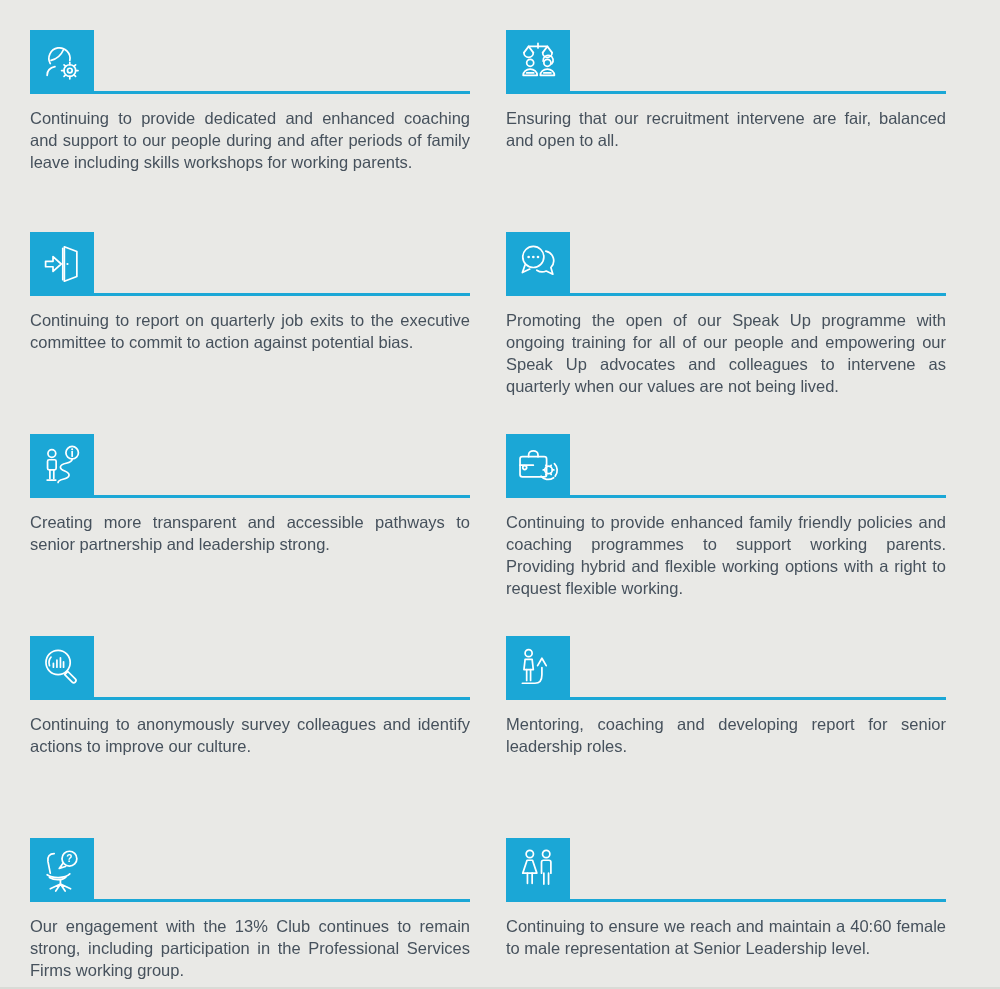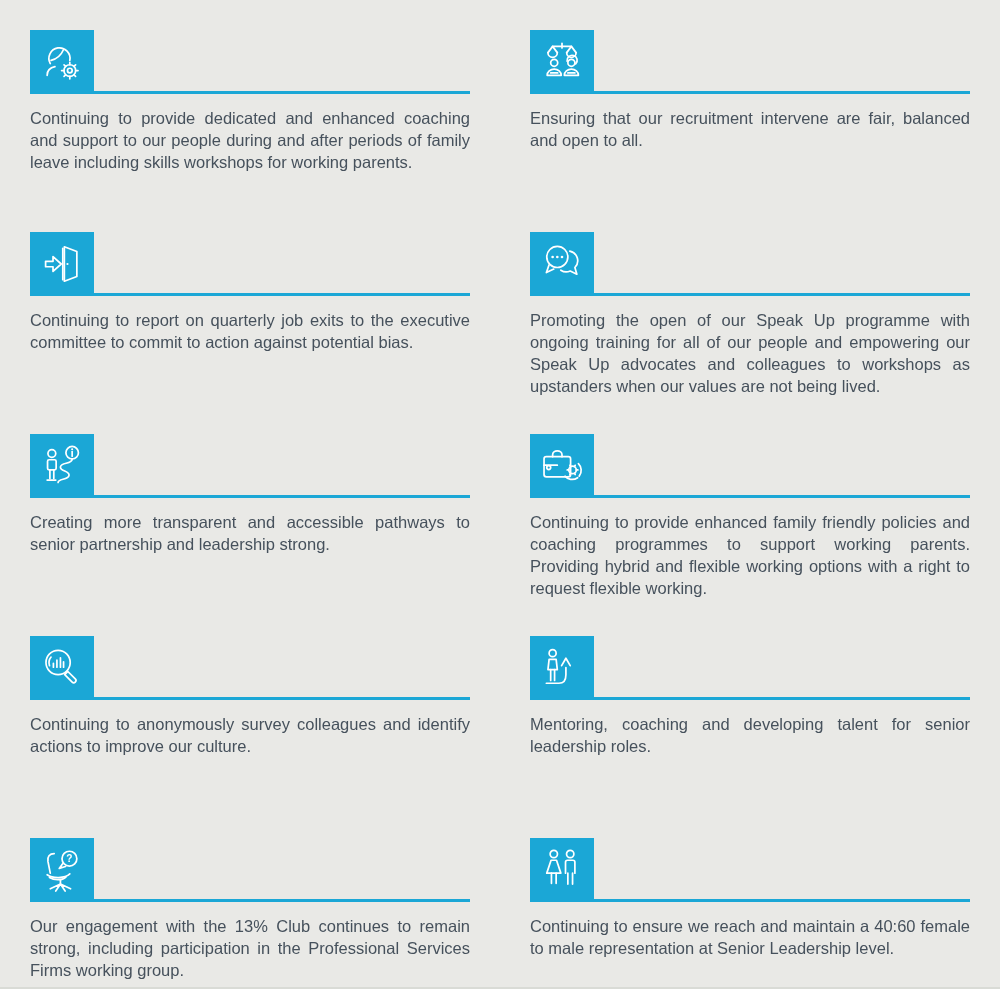--- a/index.html
+++ b/index.html
@@ -11,21 +11,21 @@
   }
   .page{
     position:relative;
     width:1000px;height:989px;
     background:#e9e9e6;
   }
   .grid{
     display:grid;
     grid-template-columns:440px 440px;
     grid-template-rows:202px 202px 202px 202px auto;
-    column-gap:60px;
+    column-gap:36px;
     padding:30px 30px 0 30px;
   }
   .cell{min-width:0;}
   .cell-head{
     display:flex;
     align-items:flex-end;
   }
   .icon-box{
     width:64px;height:64px;
     flex:0 0 64px;
@@ -121,21 +121,21 @@
             <circle cx="26" cy="23" r="13.5"></circle>
             <path d="M15.5,33 L12,43 l9.5,-4.5"></path>
             <circle cx="20" cy="23" r="1.7" fill="#fff" stroke="none"></circle>
             <circle cx="26" cy="23" r="1.7" fill="#fff" stroke="none"></circle>
             <circle cx="32" cy="23" r="1.7" fill="#fff" stroke="none"></circle>
             <path d="M42,15.5 a12.5,12.5 0 0 1 6.5,21 l2.5,8.5 -8.5,-4 a12.5,12.5 0 0 1 -12,-1"></path>
           </svg>
         </div>
         <div class="rule"></div>
       </div>
-      <p class="cell-text"><span>Promoting the open of our </span><b>Speak Up</b><span> programme with ongoing training for all of our people and empowering our </span><b>Speak Up</b><span> advocates and colleagues to workshops as upstanders when our values are not being lived.</span></p>
+      <p class="cell-text"><span>Promoting the open of our </span><b>Speak Up</b><span> programme with ongoing training for all of our people and empowering our </span><b>Speak Up</b><span> advocates and colleagues to intervene as quarterly when our values are not being lived.</span></p>
     </section>
 
     <section class="cell">
       <div class="cell-head">
         <div class="icon-box">
           <svg width="50" height="50" viewBox="0 0 64 64" fill="none" stroke="#fff" stroke-width="2.2" stroke-linecap="round" stroke-linejoin="round">
             <circle cx="45" cy="15" r="8"></circle>
             <path d="M45,13.5 v6"></path>
             <circle cx="45" cy="10.5" r="1.3" fill="#fff" stroke="none"></circle>
             <path d="M45,23 c0,7 -14,4 -15,10 c-1,6 12,5 11,11 c-1,6 -14,4 -14,9"></path>
@@ -190,21 +190,21 @@
           <svg width="50" height="50" viewBox="0 0 64 64" fill="none" stroke="#fff" stroke-width="2.2" stroke-linecap="round" stroke-linejoin="round">
             <circle cx="20" cy="13" r="4.5"></circle>
             <path d="M15.5,21 h9 l1.5,13 h-12 z"></path>
             <path d="M17.5,34 v14 M22.5,34 v14"></path>
             <path d="M12,51.5 h16 c6.5,0 9,-4.5 9,-11 v-9"></path>
             <path d="M31.5,29 L37,19.5 42.5,29"></path>
           </svg>
         </div>
         <div class="rule"></div>
       </div>
-      <p class="cell-text">Mentoring, coaching and developing talent for senior leadership roles.</p>
+      <p class="cell-text">Mentoring, coaching and developing report for senior leadership roles.</p>
     </section>
 
     <section class="cell">
       <div class="cell-head">
         <div class="icon-box">
           <svg width="50" height="50" viewBox="0 0 64 64" fill="none" stroke="#fff" stroke-width="2.2" stroke-linecap="round" stroke-linejoin="round">
             <circle cx="41.5" cy="17.5" r="9.5"></circle>
             <path d="M33.5,23 l-5,7 8,-2.5"></path>
             <text x="41.5" y="22" font-size="13" font-weight="bold" text-anchor="middle" fill="#fff" stroke="none" font-family="Liberation Sans, sans-serif">?</text>
             <path d="M22,11 c-6,0 -9,4 -8,10 l3,15"></path>

